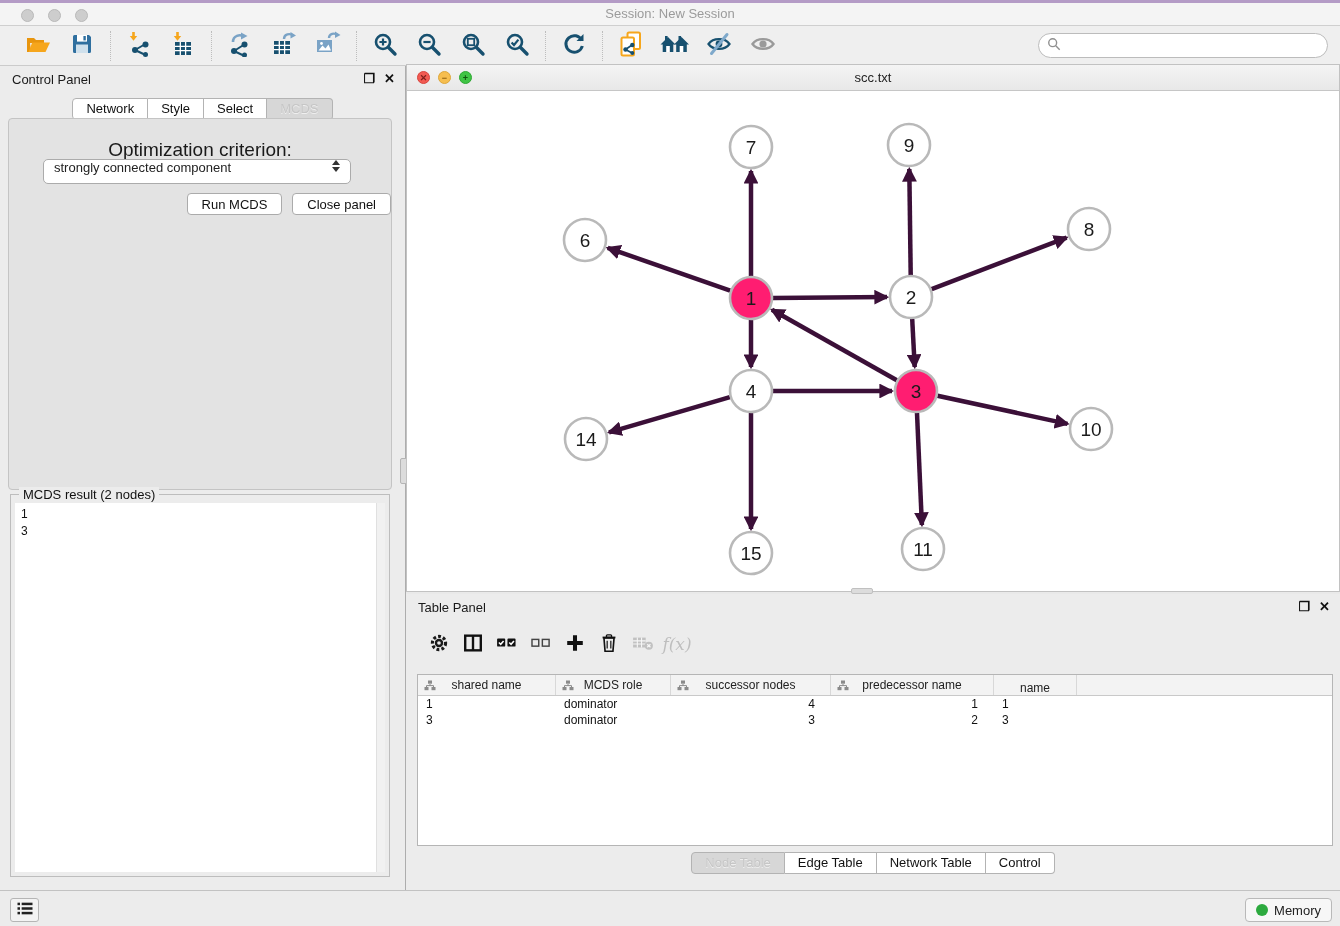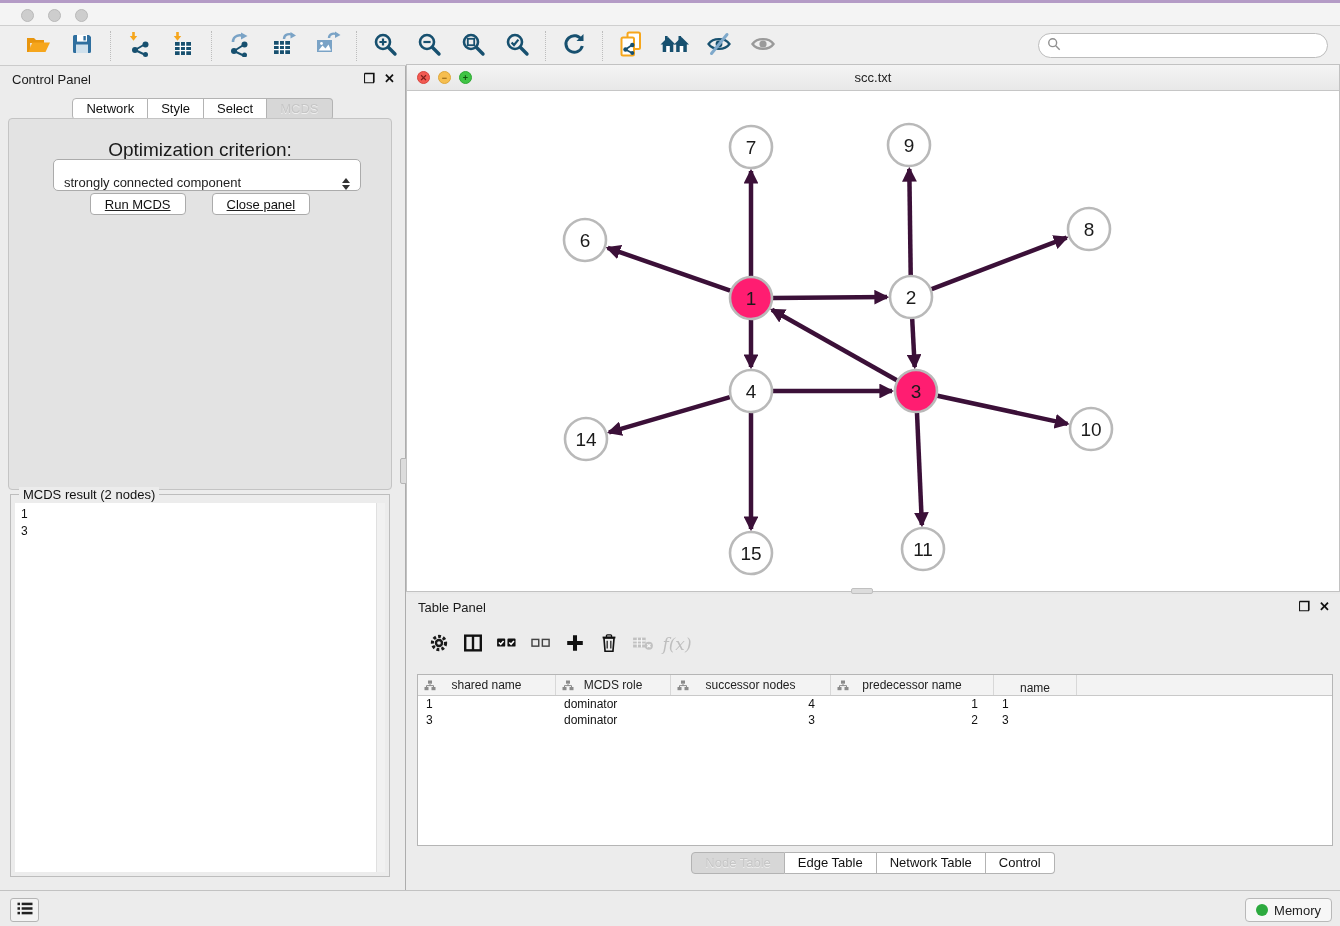--- a/index.html
+++ b/index.html
@@ -29,27 +29,27 @@
   .panel-head .pbtns span { cursor:pointer; }
 
   .tabbar { display:flex; justify-content:center; margin-top:6px; }
   .tabbtn { height:22px; padding:2px 13px; background:#fff; border:1px solid #b3b3b3; border-left:none; font-size:13px; line-height:16px; cursor:pointer; color:#111; }
   .tabbtn:first-child { border-left:1px solid #b3b3b3; border-radius:4px 0 0 4px; }
   .tabbtn:last-child { border-radius:0 4px 4px 0; }
   .tabbtn.active { background:#d7d7d7; color:#c6c6c6; text-shadow:0 1px 0 #efefef; }
 
   #cp-box { position:absolute; left:8px; top:52px; width:384px; height:372px; background:#e3e3e3; border:1px solid #c4c4c4; border-radius:4px; }
   #opt-label { text-align:center; margin-top:20px; font-size:19px; color:#1a1a1a; }
-  #criterion { position:absolute; left:44px; top:40px; width:308px; height:32px; background:#fff; border:1px solid #ababab; border-radius:5px; display:flex; align-items:flex-end; padding:0 10px; cursor:pointer; }
+  #criterion { position:absolute; left:34px; top:40px; width:308px; height:25px; background:#fff; border:1px solid #ababab; border-radius:5px; display:flex; align-items:flex-start; padding:0 10px; cursor:pointer; }
   #criterion .val { flex:1; font-size:13px; }
   .spinner { display:flex; flex-direction:column; gap:2px; }
   .spinner i { width:0; height:0; border-left:4px solid transparent; border-right:4px solid transparent; }
   .spinner .up { border-bottom:5px solid #333; }
   .spinner .dn { border-top:5px solid #333; }
-  .cp-buttons { position:absolute; left:0; top:74px; width:100%; display:flex; justify-content:center; gap:26px;text-decoration:underline; }
+  .cp-buttons { position:absolute; left:0; top:74px; width:100%; display:flex; justify-content:flex-end; gap:10px; }
   .btn { background:#fff; border:1px solid #ababab; border-radius:4px; height:22px; padding:2px 14px; font-size:13px; cursor:pointer; color:#111; }
 
   #result-box { position:absolute; left:10px; top:428px; width:380px; height:383px; border:1px solid #bdbdbd; }
   #result-legend { position:absolute; left:8px; top:-8px; background:#ececec; padding:0 4px; font-size:13px; color:#111; }
   #result-area { position:absolute; left:4px; top:8px; right:13px; bottom:4px; background:#fff; font-size:12px; line-height:17px; padding:3px 6px; color:#111; cursor:text; }
   #result-scroll { position:absolute; right:4px; top:8px; width:9px; bottom:4px; background:#f1f1f1; border-left:1px solid #e0e0e0; }
 
   
   #v-split { position:absolute; left:405px; top:66px; width:1px; height:824px; background:#adadad; }
   #v-grip { position:absolute; left:400px; top:458px; width:8px; height:26px; background:#dcdcdc; border:1px solid #b5b5b5; border-radius:2px; cursor:col-resize; }
@@ -90,20 +90,21 @@
   #memory-dot { width:12px; height:12px; border-radius:50%; }
 </style>
 </head>
 <body>
 
 <div id="titlebar">
   <div class="lavender"></div>
   <div class="traffic inactive" style="left:21px"></div>
   <div class="traffic inactive" style="left:48px"></div>
   <div class="traffic inactive" style="left:75px"></div>
+  <div id="main-title">Session: New Session</div>
 </div>
 
 <div id="toolbar">
   <div id="tb-items" style="display:flex;align-items:center;">
       <div class="tb-group">
         <div class="tb-btn">
           <span><svg viewBox="0 0 26 24" width="26" height="24">
               <path d="M2 6h7l2 2h8v3H2z" fill="#e8950e"></path>
               <path d="M2 20V6h2.5l1.5 14z" fill="#e8950e"></path>
               <path d="M3.5 20L7.2 10.5H25L20.5 20z" fill="#f6a61c"></path>

